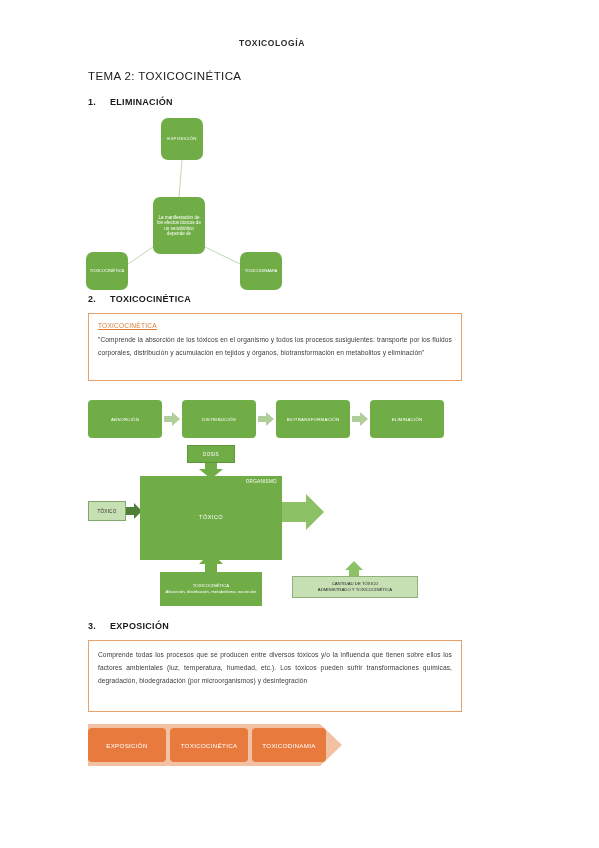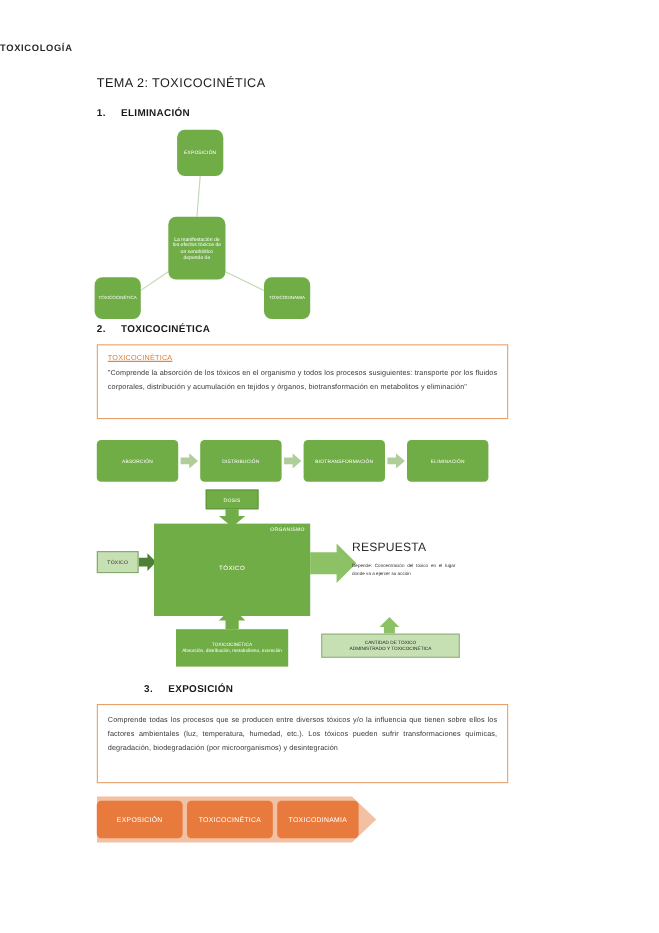--- a/index.html
+++ b/index.html
@@ -7,38 +7,38 @@
     width: 599px; height: 848px;
     background: #ffffff;
     font-family: "Liberation Sans", sans-serif;
     overflow: hidden;
   }
   .page { position: relative; width: 599px; height: 848px; background: #fff; }
 
   
   .doc-header {
     position: absolute; top: 38px; left: 0; width: 599px;
-    text-align: left; padding-right: 55px;
+    text-align: center; padding-right: 55px;
     font-size: 8.5px; font-weight: bold; letter-spacing: .6px;
     color: #2b2b2b;
   }
 
   
   .tema-title {
     position: absolute; top: 70px; left: 88px;
     font-size: 11.5px; font-weight: normal; letter-spacing: .4px; color: #1a1a1a;
   }
   .sec-head {
     position: absolute; left: 88px;
     font-size: 9px; font-weight: bold; letter-spacing: .3px; color: #1a1a1a;
   }
   .sec-head .num { display: inline-block; width: 22px; }
   #sec1 { top: 97px; }
   #sec2 { top: 294px; }
-  #sec3 { top: 621px; margin-left: 43px; }
+  #sec3 { top: 621px; }
 
   
   .map { position: absolute; top: 112px; left: 84px; width: 256px; height: 176px; }
   .map svg { position: absolute; top: 0; left: 0; }
   .nodebox {
     position: absolute; background: #71AD47; border-radius: 7px;
     display: flex; align-items: center; justify-content: center; text-align: center;
     color: #ffffff; line-height: 1.18;
   }
   #n-exposicion { left: 77px; top: 6px; width: 42px; height: 42px; font-size: 4.4px; letter-spacing: .2px; }
@@ -214,24 +214,20 @@
       <span class="toxico-label">TÓXICO</span>
     </div>
 
     <div class="toxico-small">TÓXICO</div>
 
     <div class="tc-bottom">
       <span>TOXICOCINÉTICA</span>
       <span>Absorción, distribución, metabolismo, excreción</span>
     </div>
 
-    <div class="respuesta">
-      <div class="title">RESPUESTA</div>
-      <div class="sub">Depende: Concentración del tóxico en el lugar donde va a ejercer su acción</div>
-    </div>
 
     <div class="cantidad">
       <span>CANTIDAD DE TÓXICO</span>
       <span>ADMINISTRADO Y TOXICOCINÉTICA</span>
     </div>
   </div>
 
   <div class="sec-head" id="sec3">
     <span class="num">3.</span><span>EXPOSICIÓN</span>
   </div>

